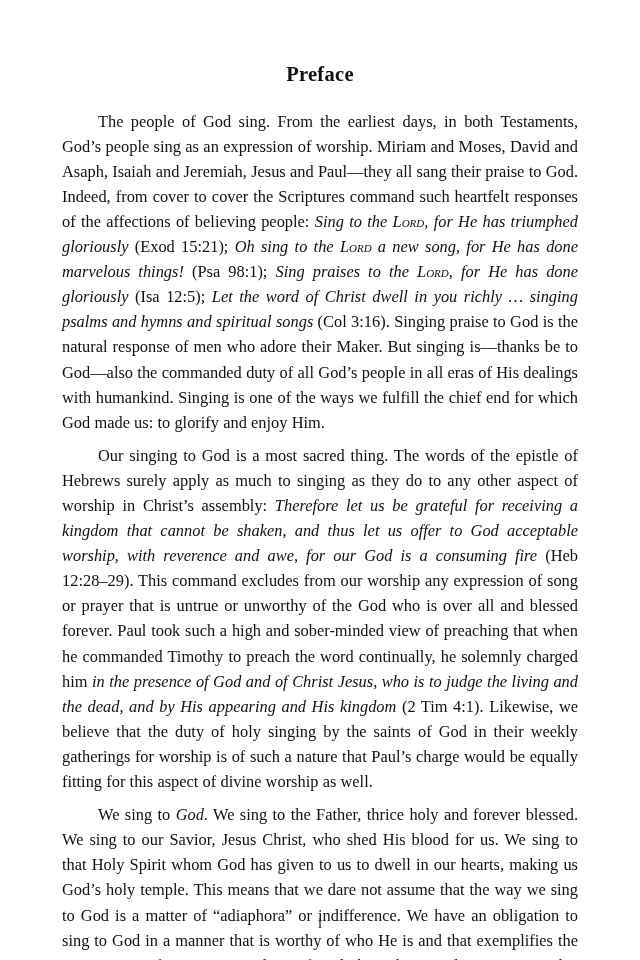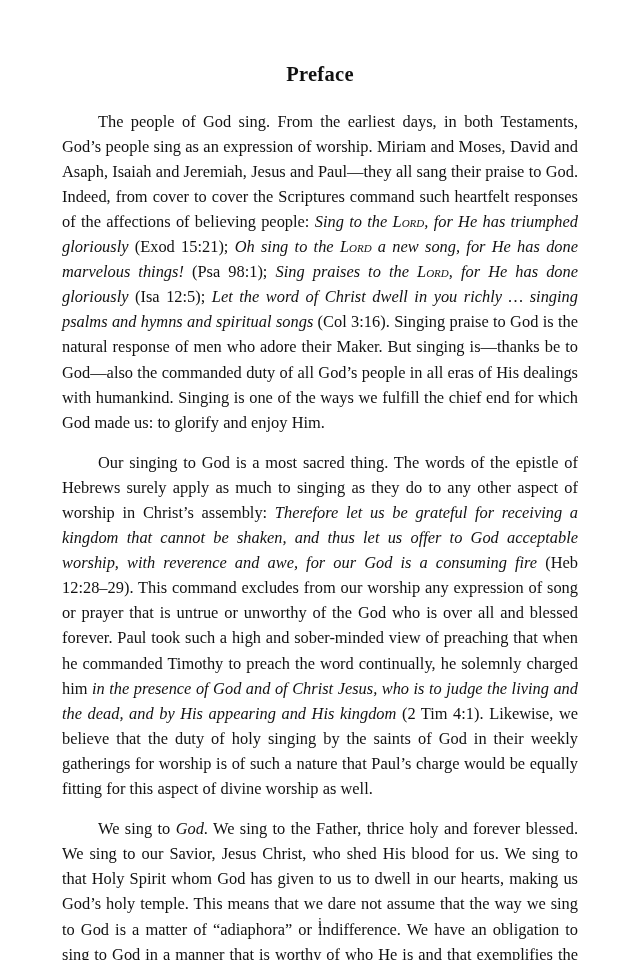--- a/index.html
+++ b/index.html
@@ -39,21 +39,21 @@
     margin: 0;
     font-size: 16.4px;
     line-height: 25.1px;
     text-align: justify;
     text-justify: inter-word;
     text-indent: 36px;
     hyphens: manual;
     word-spacing: 0.1px;
   }
   .para + .para {
-    margin-top: 15px;
+    margin-top: 8px;
   }
   .it {
     font-style: italic;
   }
   .sc {
     font-variant: small-caps;
     font-style: italic;
     font-family: Liberation Serif, serif;
   }
   .page-number {

